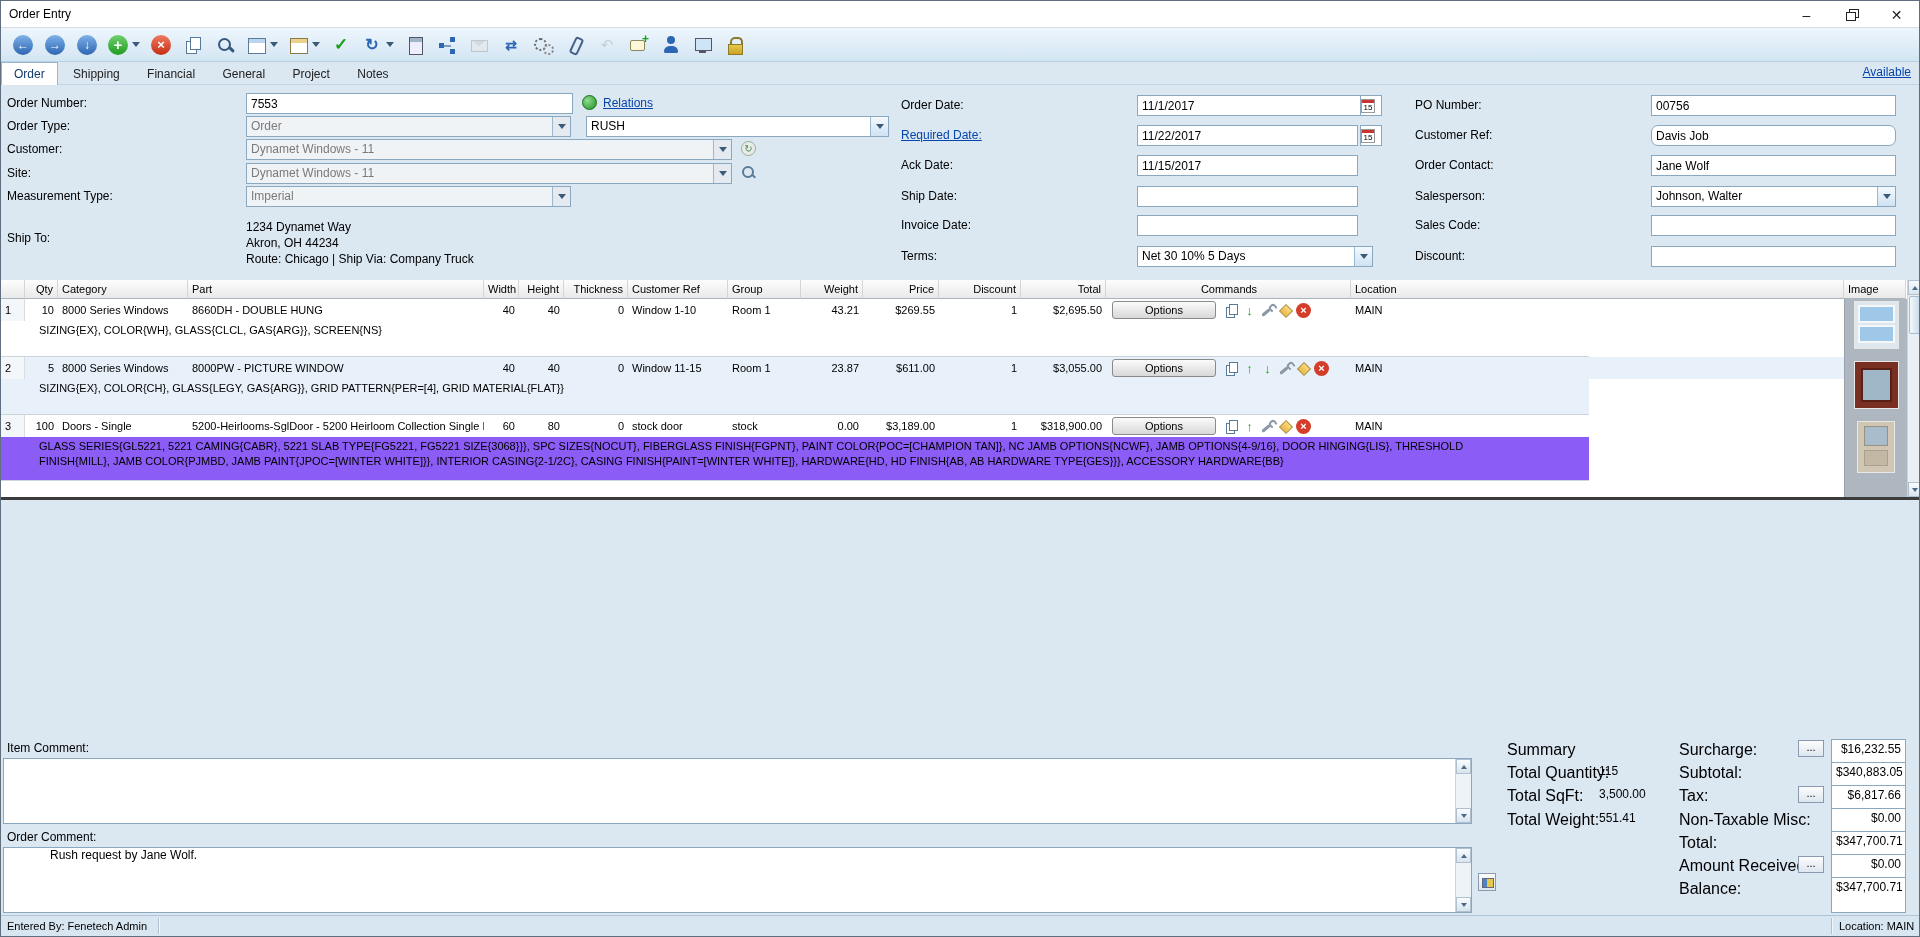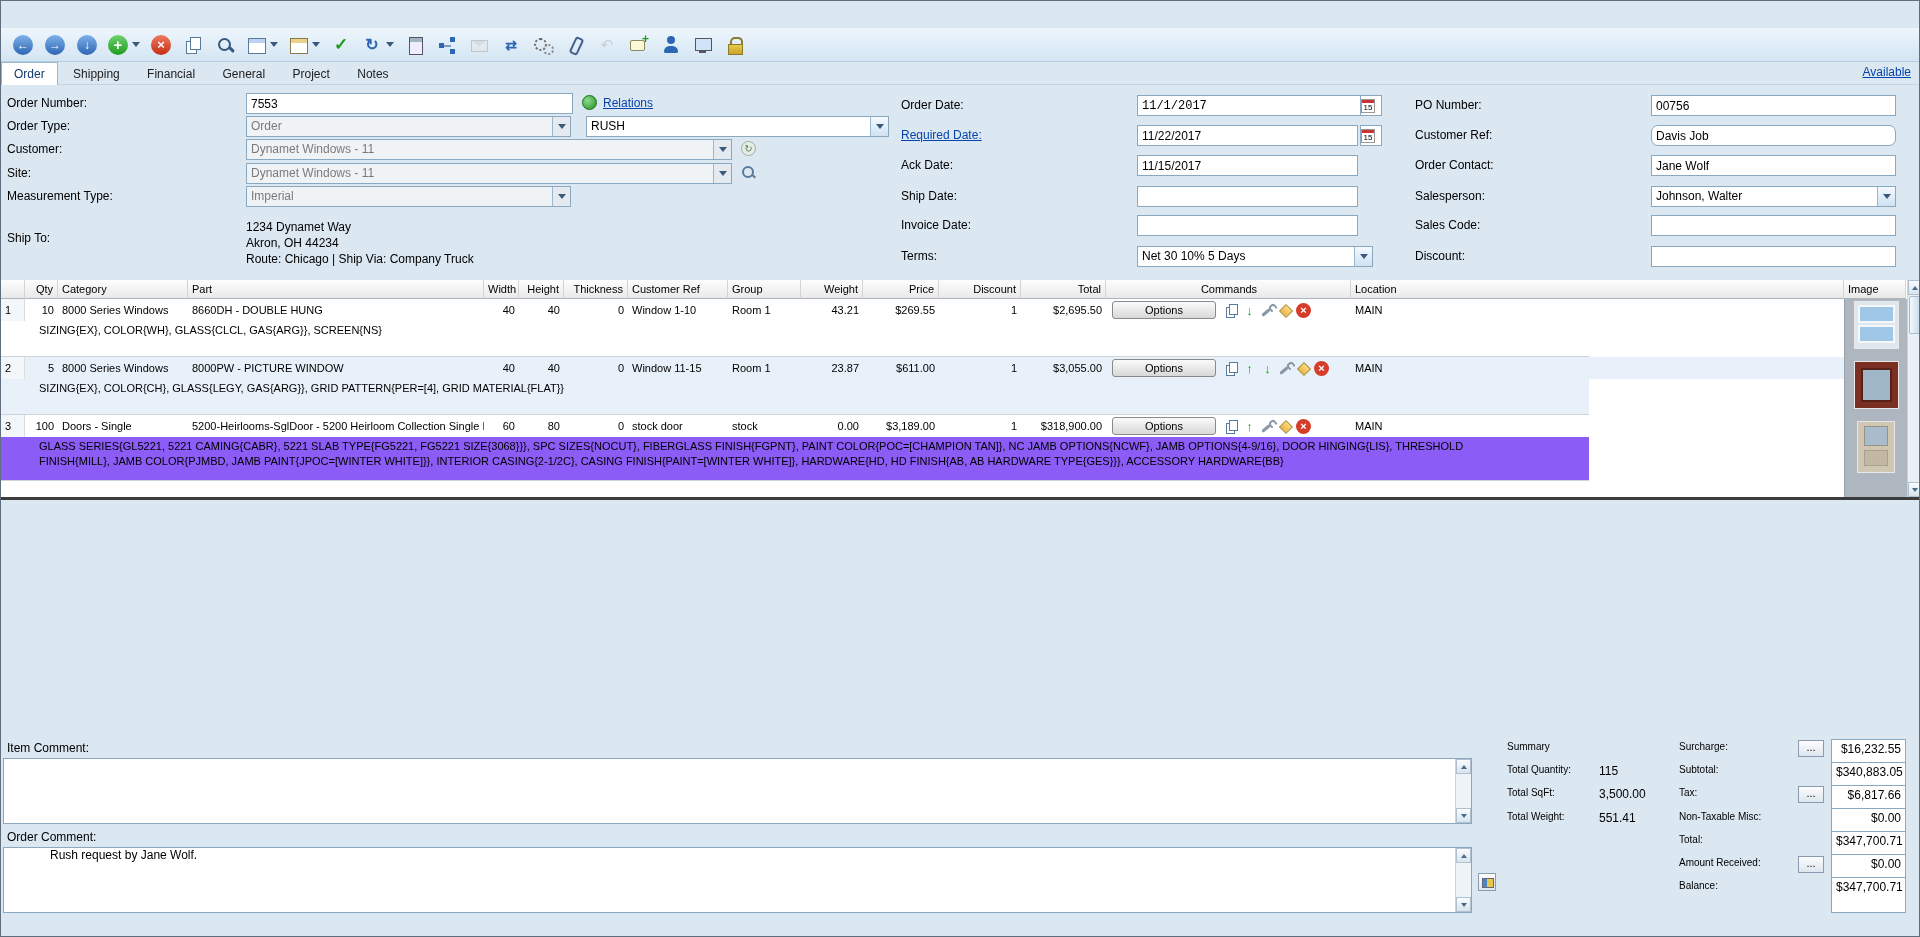--- a/index.html
+++ b/index.html
@@ -141,35 +141,45 @@
   
   .cmt-label { position:absolute; font-size:12px; }
   .cmtbox { position:absolute; left:2px; width:1469px; height:66px; background:#fff; border:1px solid #8aa8c0; }
   .cmt-text { position:absolute; left:4px; top:0; right:20px; font-size:12px; line-height:15px;margin-left:42px; }
   .inner-scroll { position:absolute; right:0; top:0; bottom:0; width:16px; background:#eef3f8; border-left:1px solid #c8d4de; }
   .inner-scroll .sc-btn { width:15px; }
   .zoombtn { position:absolute; width:18px; height:18px; border:1px solid #8a9ab0; background:linear-gradient(#fdfdfd,#dde6ee); }
   .zoombtn::before { content:""; position:absolute; left:3px; top:4px; width:10px; height:8px; background:linear-gradient(90deg,#4a84c4 0 4px,#e8c84a 4px); border:1px solid #667; }
 
   
-  .sum-label { position:absolute; font-size:10px; white-space:nowrap; }
+  .sum-label { position:absolute; font-size:16px; white-space:nowrap; }
   .sum-val { position:absolute; font-size:12px; white-space:nowrap; }
   .sum-box { position:absolute; width:75px; height:36px; border:1px solid #8aa8c0; background:#fff; font-size:12px; line-height:18px; text-align:right; padding:0 4px; }
   .dots-btn { position:absolute; width:26px; height:17px; border:1px solid #8a9ab0; background:linear-gradient(#fdfdfd,#dde6ee); font-size:11px; line-height:13px; text-align:center; }
 
   
   .statusbar { position:absolute; left:0; bottom:0; width:100%; height:21px; background:#d8e6f2; border-top:1px solid #b0c4d8; font-size:11px; }
   .sb-text { position:absolute; top:0; line-height:20px; white-space:nowrap; }
   .sb-div { position:absolute; top:2px; bottom:2px; width:1px; background:#b0c0d0; box-shadow:1px 0 0 #f0f6fa; }
 </style>
 </head>
 <body>
 
 <div class="window">
 
+  <div class="titlebar">
+    <div class="title-text">Order Entry</div>
+    <div class="win-ctrls">
+      <div class="wbtn">–</div>
+      <div class="wbtn">
+          <span class="ic-restore"></span>
+        </div>
+      <div class="wbtn">✕</div>
+    </div>
+  </div>
 
   <div class="toolbar">
       <div class="tbtn">
         <span class="ic ic-back"></span>
       </div>
       <div class="tbtn">
         <span class="ic ic-forward"></span>
       </div>
       <div class="tbtn">
         <span class="ic ic-down"></span>
@@ -293,21 +303,21 @@
   </div>
 
   <div class="flabel" style="left:6px;top:230px">Ship To:</div>
   <div class="shipto" style="left:245px;top:218px">
     <div>1234 Dynamet Way</div>
     <div>Akron, OH  44234</div>
     <div>Route: Chicago  |  Ship Via: Company Truck</div>
   </div>
 
   <div class="flabel" style="left:900px;top:97px">Order Date:</div>
-  <input class="tin" style="left: 1136px; top: 94px; width: 231px; font-family: Liberation Mono, monospace;" readonly="" value="11/1/2017">
+  <input class="tin" style="left: 1136px; top: 94px; width: 231px;" readonly="" value="11/1/2017">
   <span class="datebtn" style="left:1359px;top:94px">
       <span class="cal">15</span>
     </span>
 
   <a class="flabel flink" style="left:900px;top:127px">Required Date:</a>
   <input class="tin" style="left: 1136px; top: 124px; width: 221px;" readonly="" value="11/22/2017">
   <span class="datebtn" style="left:1359px;top:124px">
       <span class="cal">15</span>
     </span>
 
@@ -533,14 +543,20 @@
   <div class="sum-label" style="left:1678px;top:833px">Total:</div>
   <div class="sum-box" style="left:1830px;top:830px">$347,700.71</div>
 
   <div class="sum-label" style="left:1678px;top:856px">Amount Received:</div>
   <div class="dots-btn" style="left:1797px;top:855px">...</div>
   <div class="sum-box" style="left:1830px;top:853px">$0.00</div>
 
   <div class="sum-label" style="left:1678px;top:879px">Balance:</div>
   <div class="sum-box" style="left:1830px;top:876px">$347,700.71</div>
 
+  <div class="statusbar">
+    <div class="sb-text" style="left:6px">Entered By: Fenetech Admin</div>
+    <div class="sb-div" style="left:157px"></div>
+    <div class="sb-div" style="left:1830px"></div>
+    <div class="sb-text" style="left:1838px">Location: MAIN</div>
+  </div>
 
 </div>
 
 </body></html>

